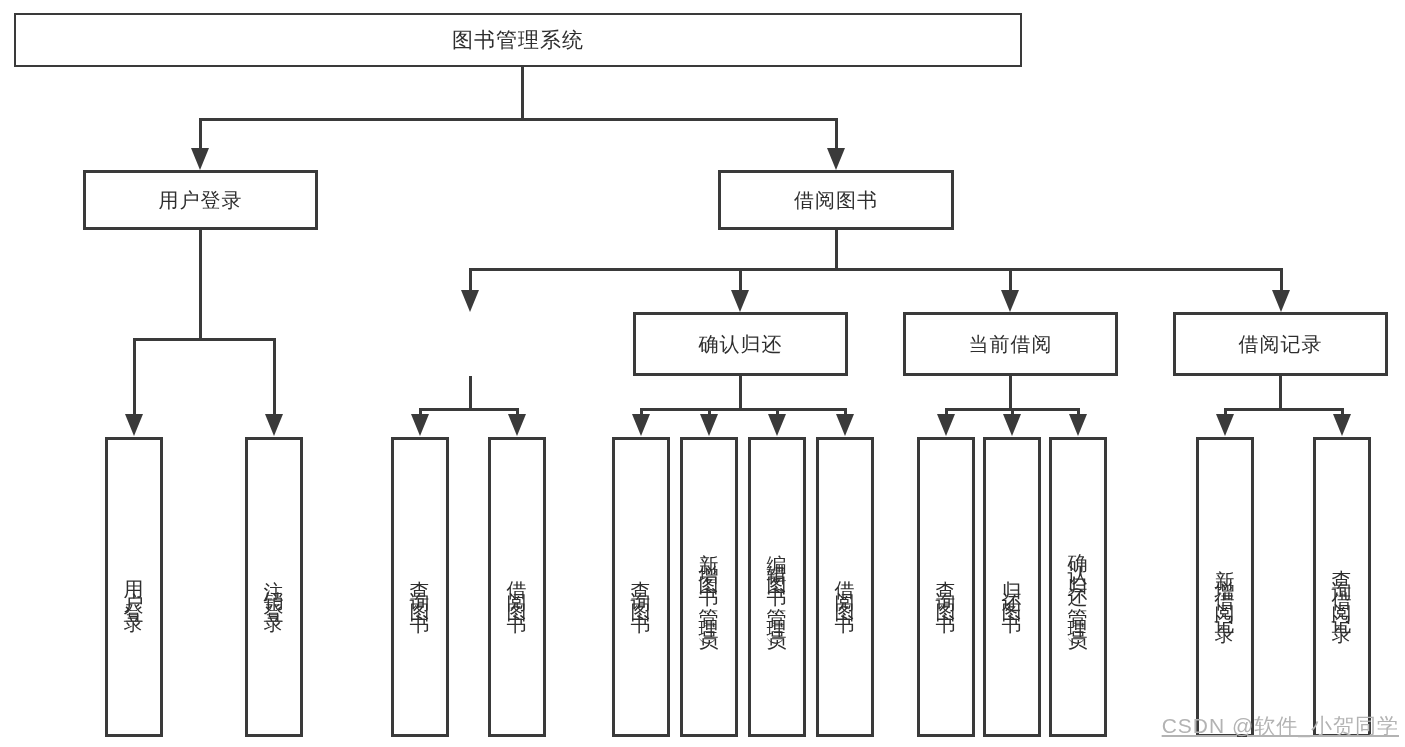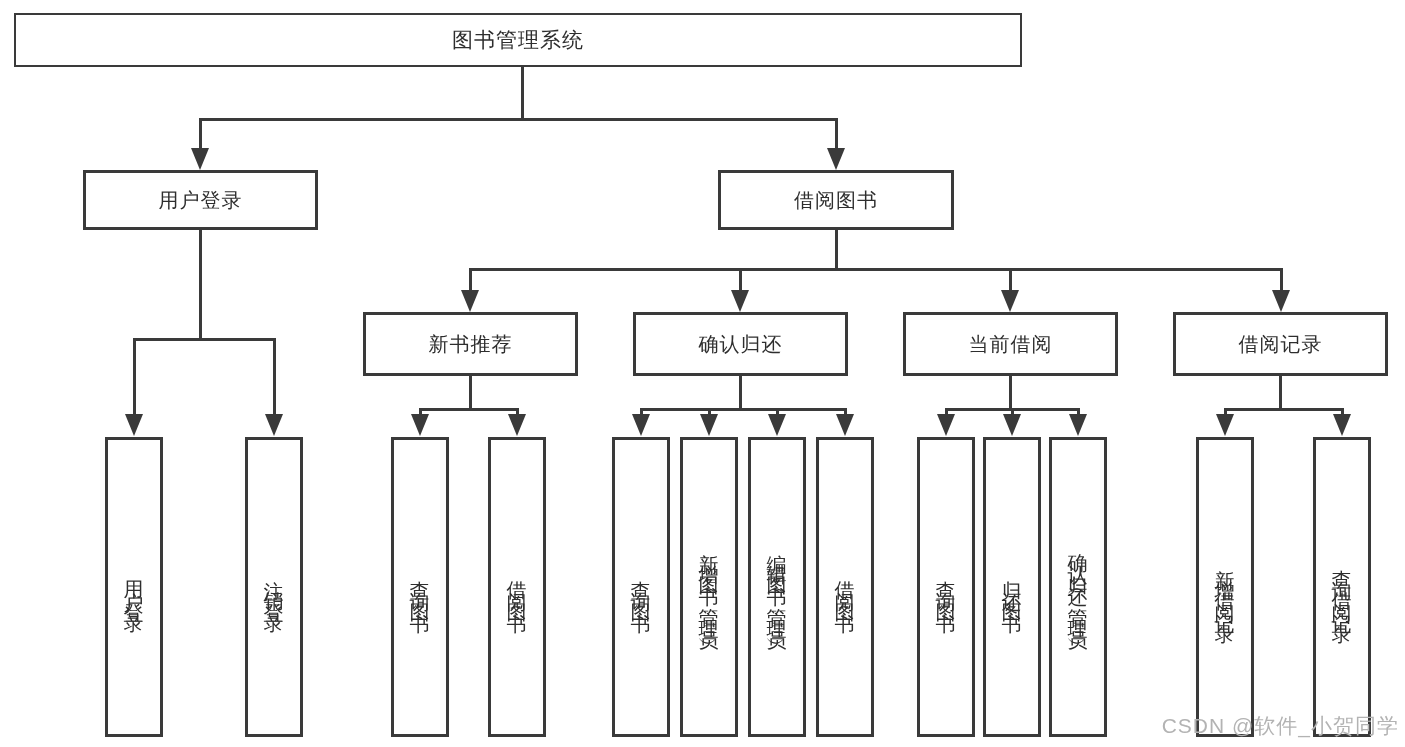--- a/index.html
+++ b/index.html
@@ -54,20 +54,21 @@
     border-top:22px solid var(--line);
   }
   .watermark{
     position:absolute;
     right:6px;top:712px;
     font-size:21px;
     color:var(--wm);
     letter-spacing:1px;
     z-index:10;
     white-space:nowrap;
+    text-decoration:underline;
   }
 </style>
 </head>
 <body>
 
 <div id="canvas">
 
   <div class="box root" style="left:14px;top:13px;width:1008px;height:54px;">
     <span>图书管理系统</span>
   </div>
@@ -97,23 +98,20 @@
   <div class="hline" style="left:469px;top:268px;width:814px;"></div>
   <div class="vline" style="left:469px;top:268px;height:24px;"></div>
   <div class="vline" style="left:739px;top:268px;height:24px;"></div>
   <div class="vline" style="left:1009px;top:268px;height:24px;"></div>
   <div class="vline" style="left:1280px;top:268px;height:24px;"></div>
   <div class="arrow" style="left:461px;top:290px;"></div>
   <div class="arrow" style="left:731px;top:290px;"></div>
   <div class="arrow" style="left:1001px;top:290px;"></div>
   <div class="arrow" style="left:1272px;top:290px;"></div>
 
-  <div class="box" style="left:363px;top:312px;width:215px;height:64px;">
-    <span>新书推荐</span>
-  </div>
   <div class="box" style="left:633px;top:312px;width:215px;height:64px;">
     <span>确认归还</span>
   </div>
   <div class="box" style="left:903px;top:312px;width:215px;height:64px;">
     <span>当前借阅</span>
   </div>
   <div class="box" style="left:1173px;top:312px;width:215px;height:64px;">
     <span>借阅记录</span>
   </div>
 

